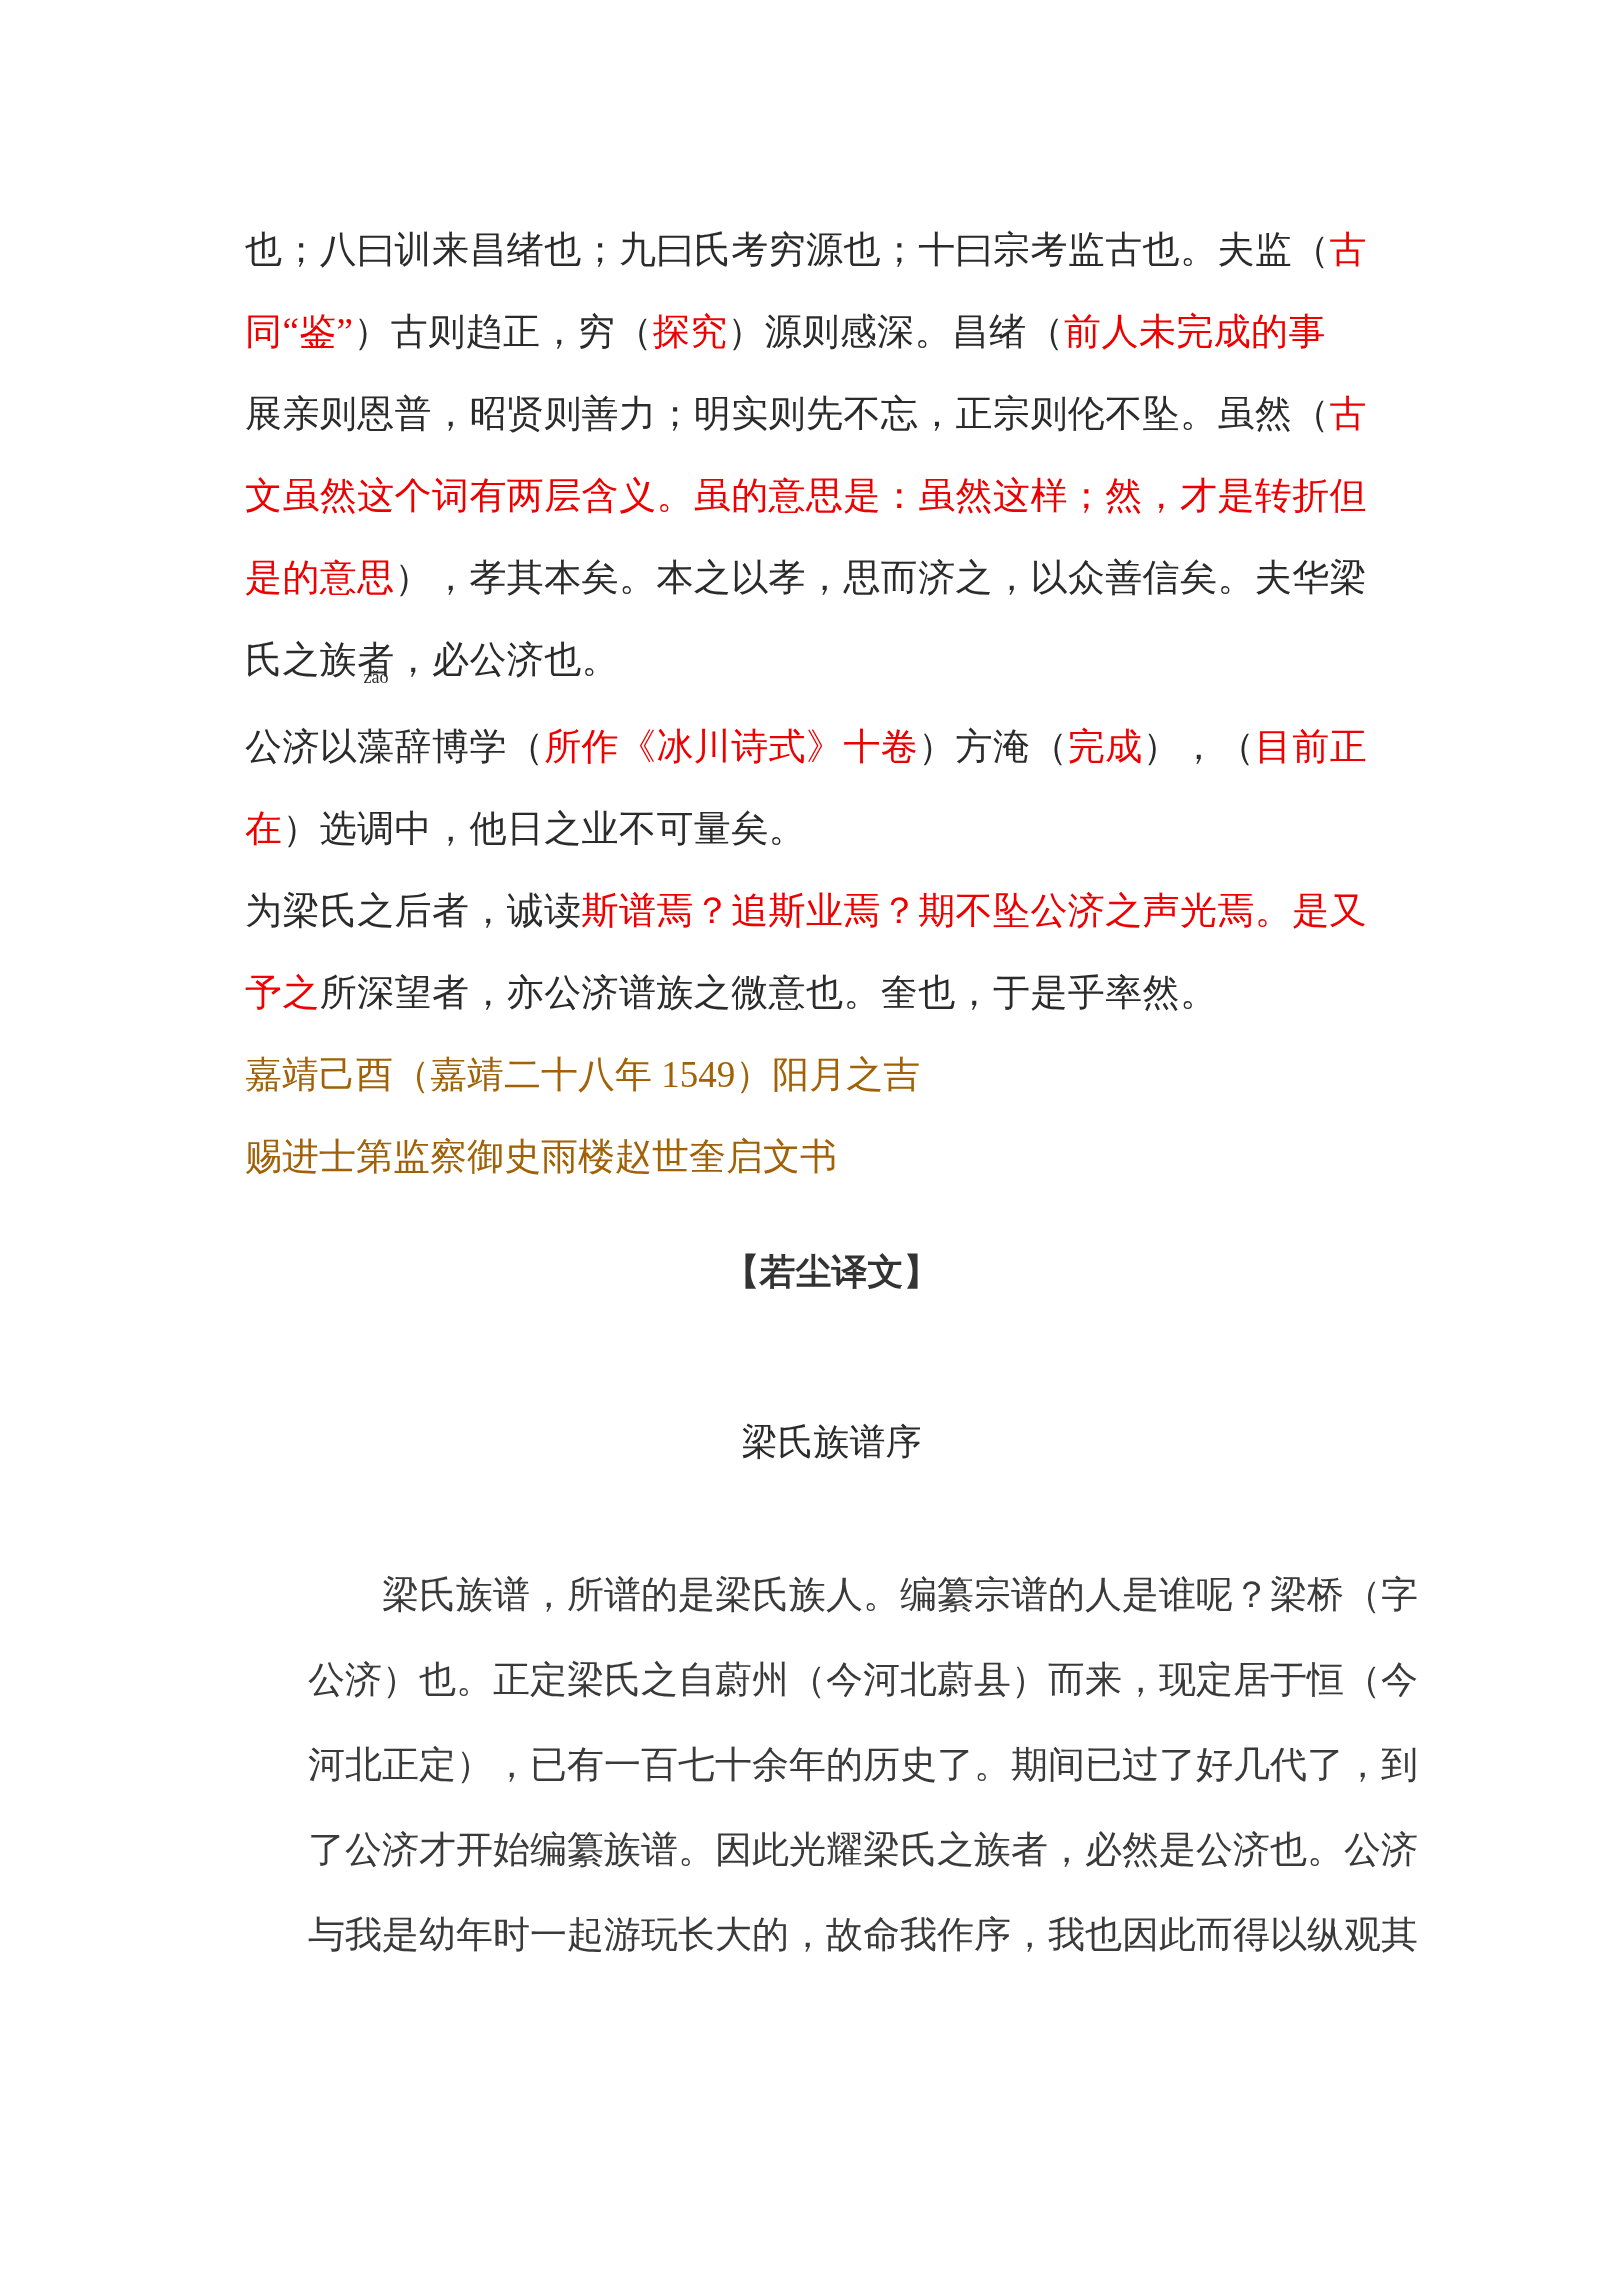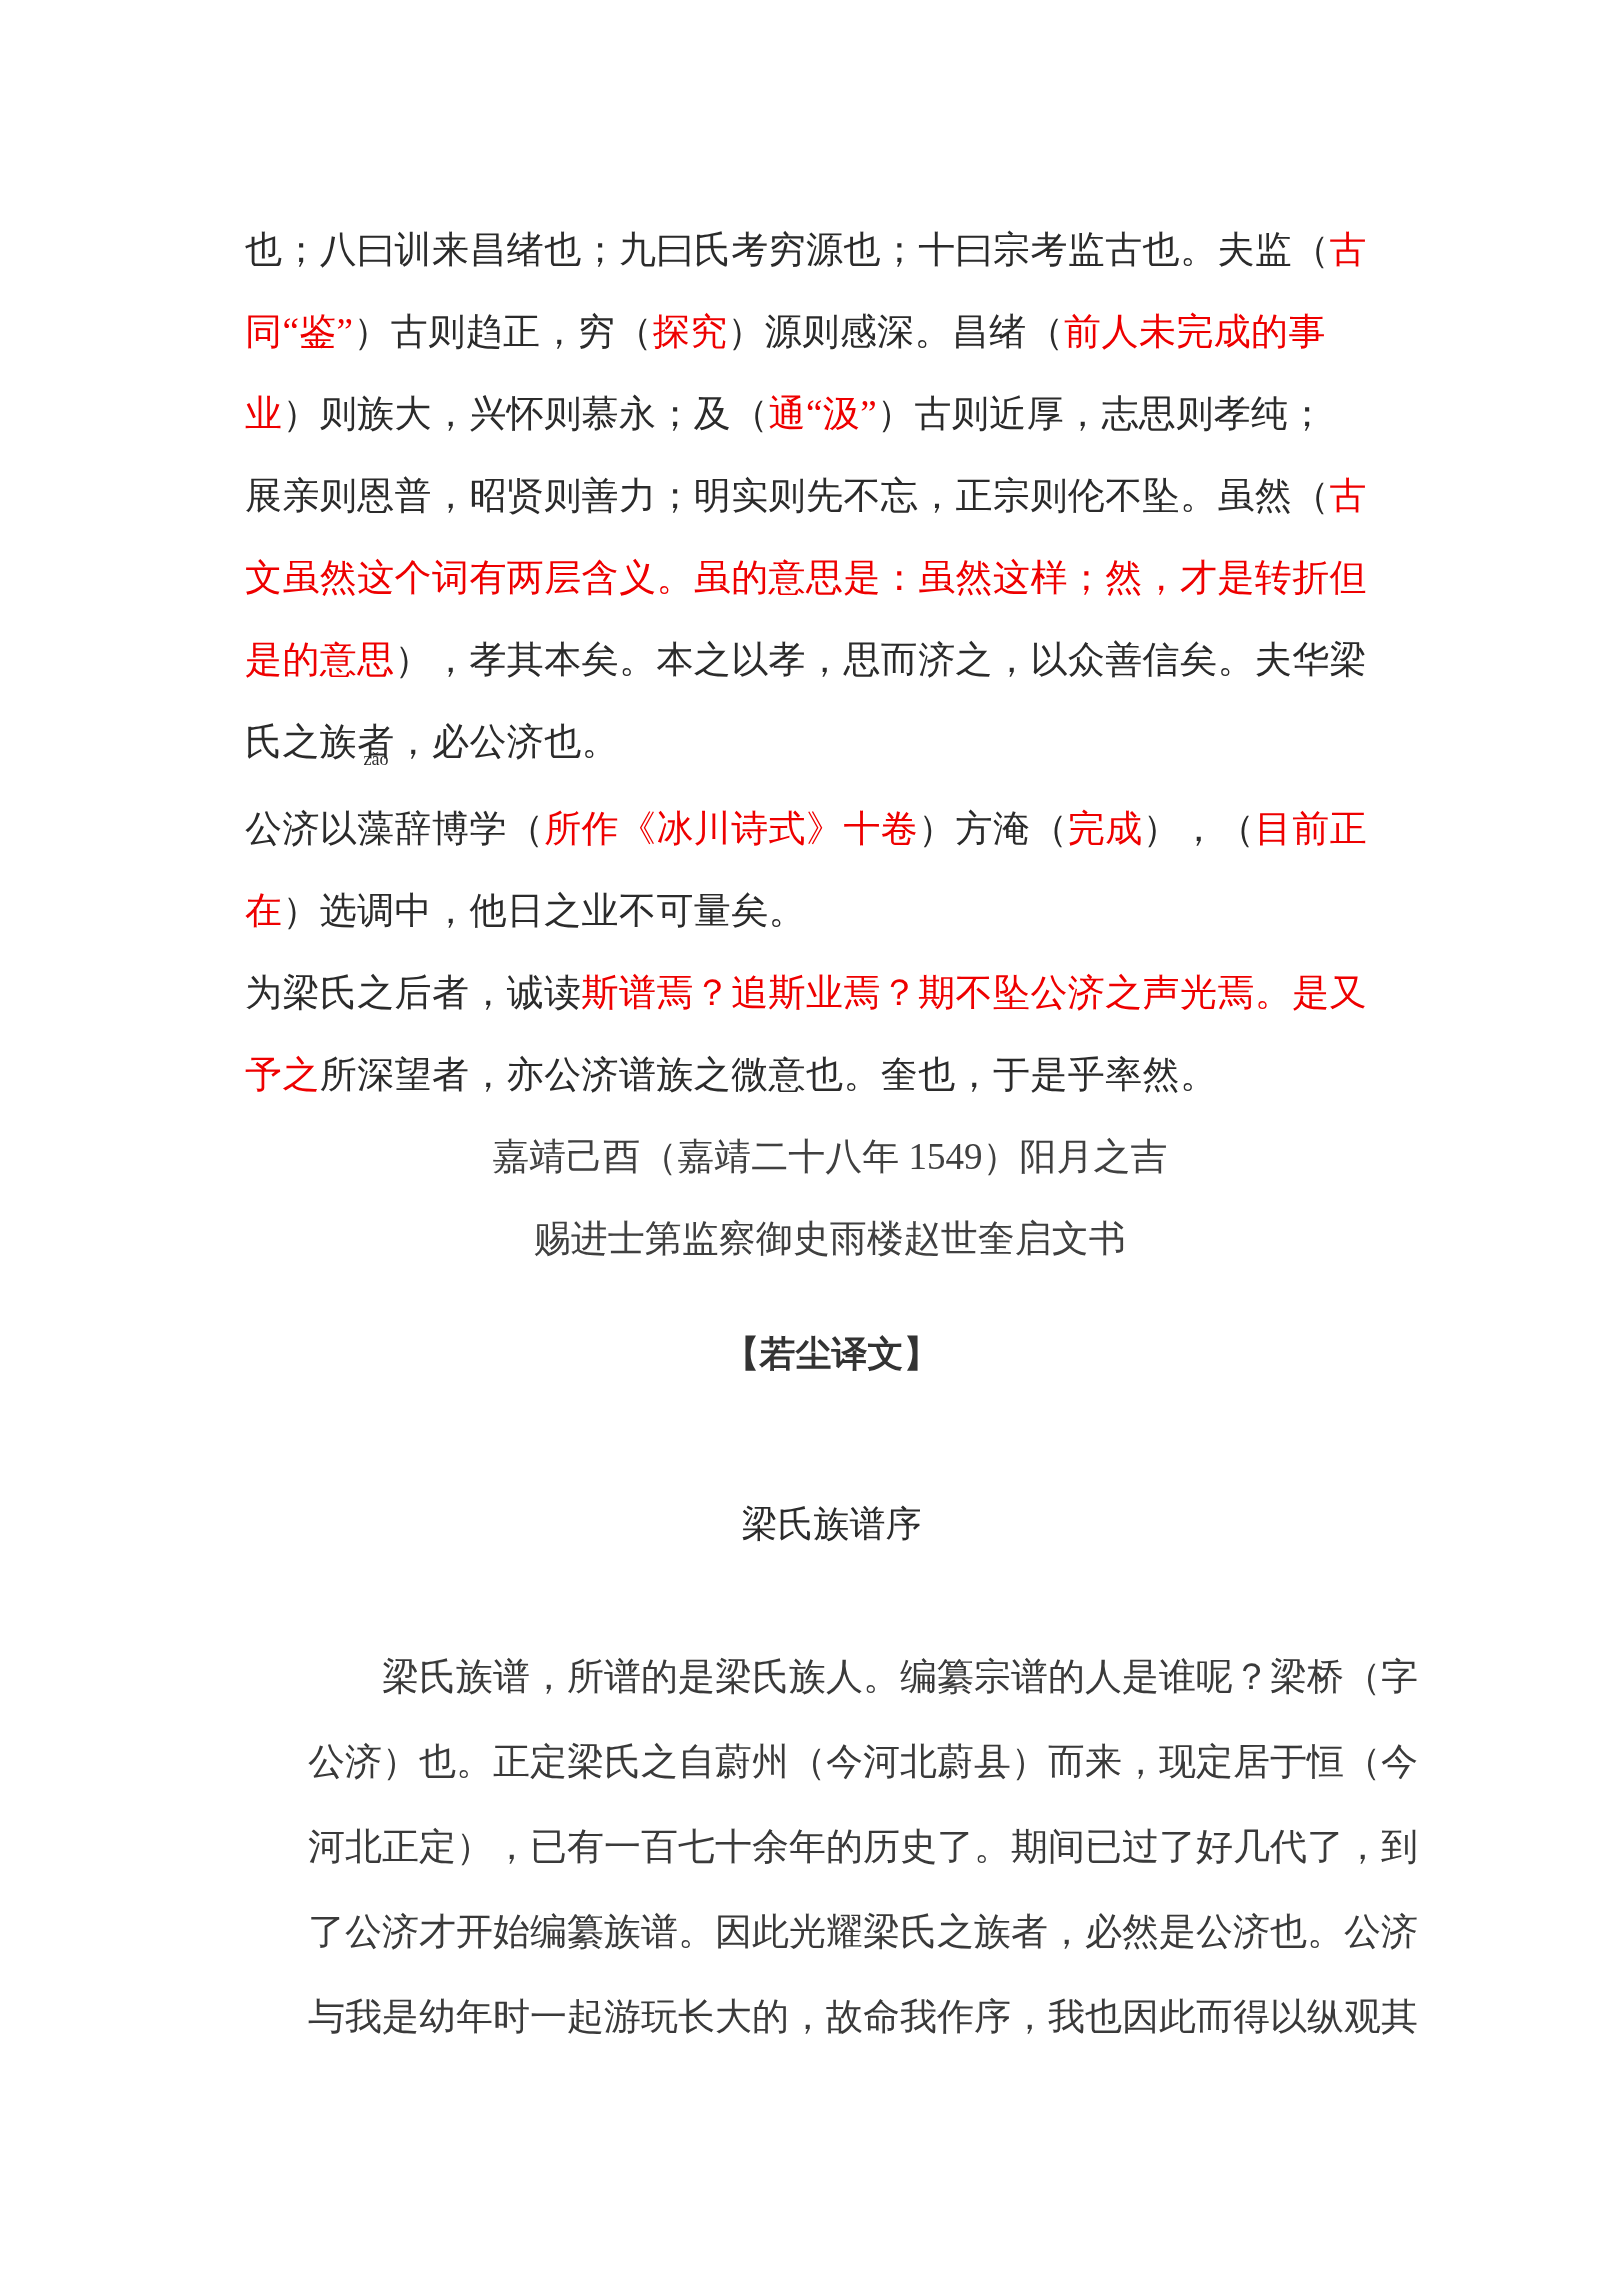--- a/index.html
+++ b/index.html
@@ -56,25 +56,25 @@
     line-height: 18px;
     font-family: "Liberation Serif", "DejaVu Serif", serif;
     color: #2b2b2b;
     letter-spacing: 0;
   }
 
   .para-gap { height: 4.9px; }
 
   
   .sig {
-    text-align: center;
+    text-align: left;
     font-family: "Liberation Serif", "DejaVu Serif", serif;
     font-size: 37px;
     line-height: 82px;
-    color: #404040;
+    color: #a16207;
     padding-right: 3.3px;
     white-space: nowrap;
   }
 
   
   .section-heading {
     font-family: "DejaVu Sans", "Liberation Sans", sans-serif;
     font-weight: bold;
     font-size: 36px;
     line-height: 79px;
@@ -110,21 +110,20 @@
   .indent2 { padding-left: 79px; }
 </style>
 </head>
 <body>
 
 <div class="page">
 
   <div class="classic-block">
     <span class="ln"><span>也；八曰训来昌绪也；九曰氏考穷源也；十曰宗考监古也。夫监（</span><span class="red">古</span></span>
     <span class="ln"><span class="red">同“鉴”</span><span>）古则趋正，穷（</span><span class="red">探究</span><span>）源则感深。昌绪（</span><span class="red">前人未完成的事</span></span>
-    <span class="ln"><span class="red">业</span><span>）则族大，兴怀则慕永；及（</span><span class="red">通“汲”</span><span>）古则近厚，志思则孝纯；</span></span>
     <span class="ln"><span>展亲则恩普，昭贤则善力；明实则先不忘，正宗则伦不坠。虽然（</span><span class="red">古</span></span>
     <span class="ln"><span class="red">文虽然这个词有两层含义。虽的意思是：虽然这样；然，才是转折但</span></span>
     <span class="ln"><span class="red">是的意思</span><span>），孝其本矣。本之以孝，思而济之，以众善信矣。夫华梁</span></span>
     <span class="ln"><span>氏之族者，必公济也。</span></span>
   </div>
 
   <div class="para-gap"></div>
 
   <div class="classic-block">
     <span class="ln"><span>公济以</span><span class="ruby"><span class="rb-top">zǎo</span><span>藻</span></span><span>辞博学（</span><span class="red">所作《冰川诗式》十卷</span><span>）方淹（</span><span class="red">完成</span><span>），（</span><span class="red">目前正</span></span>

